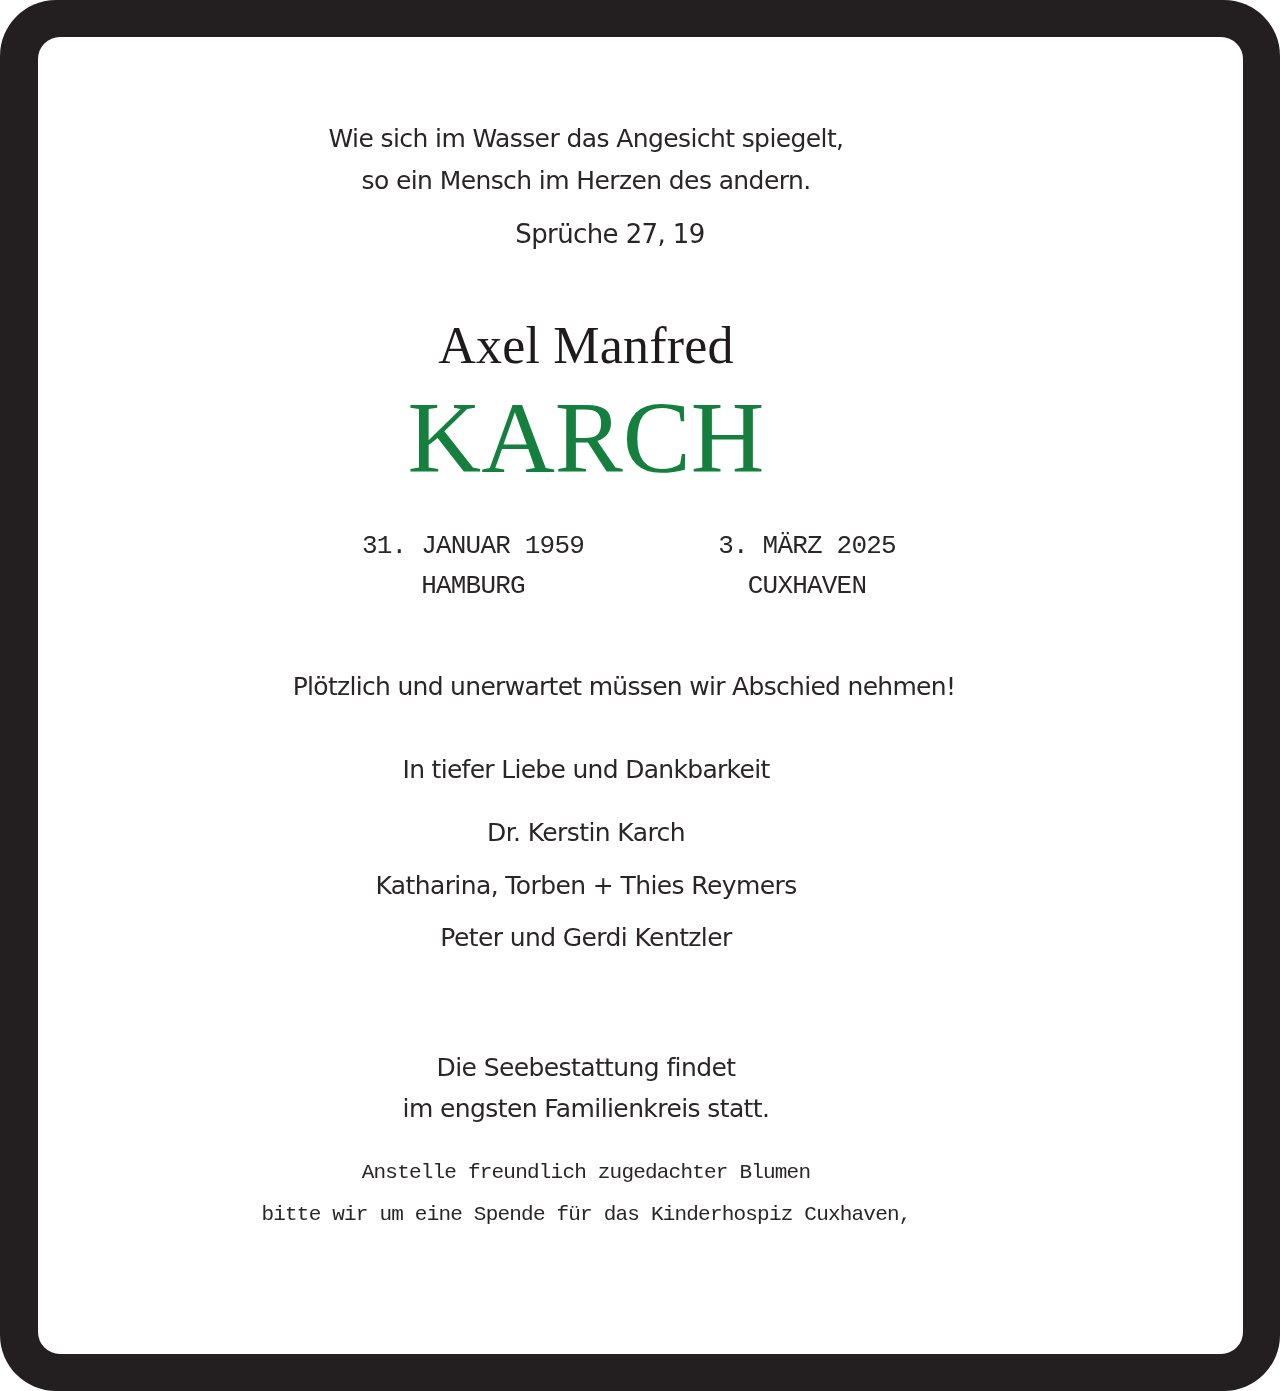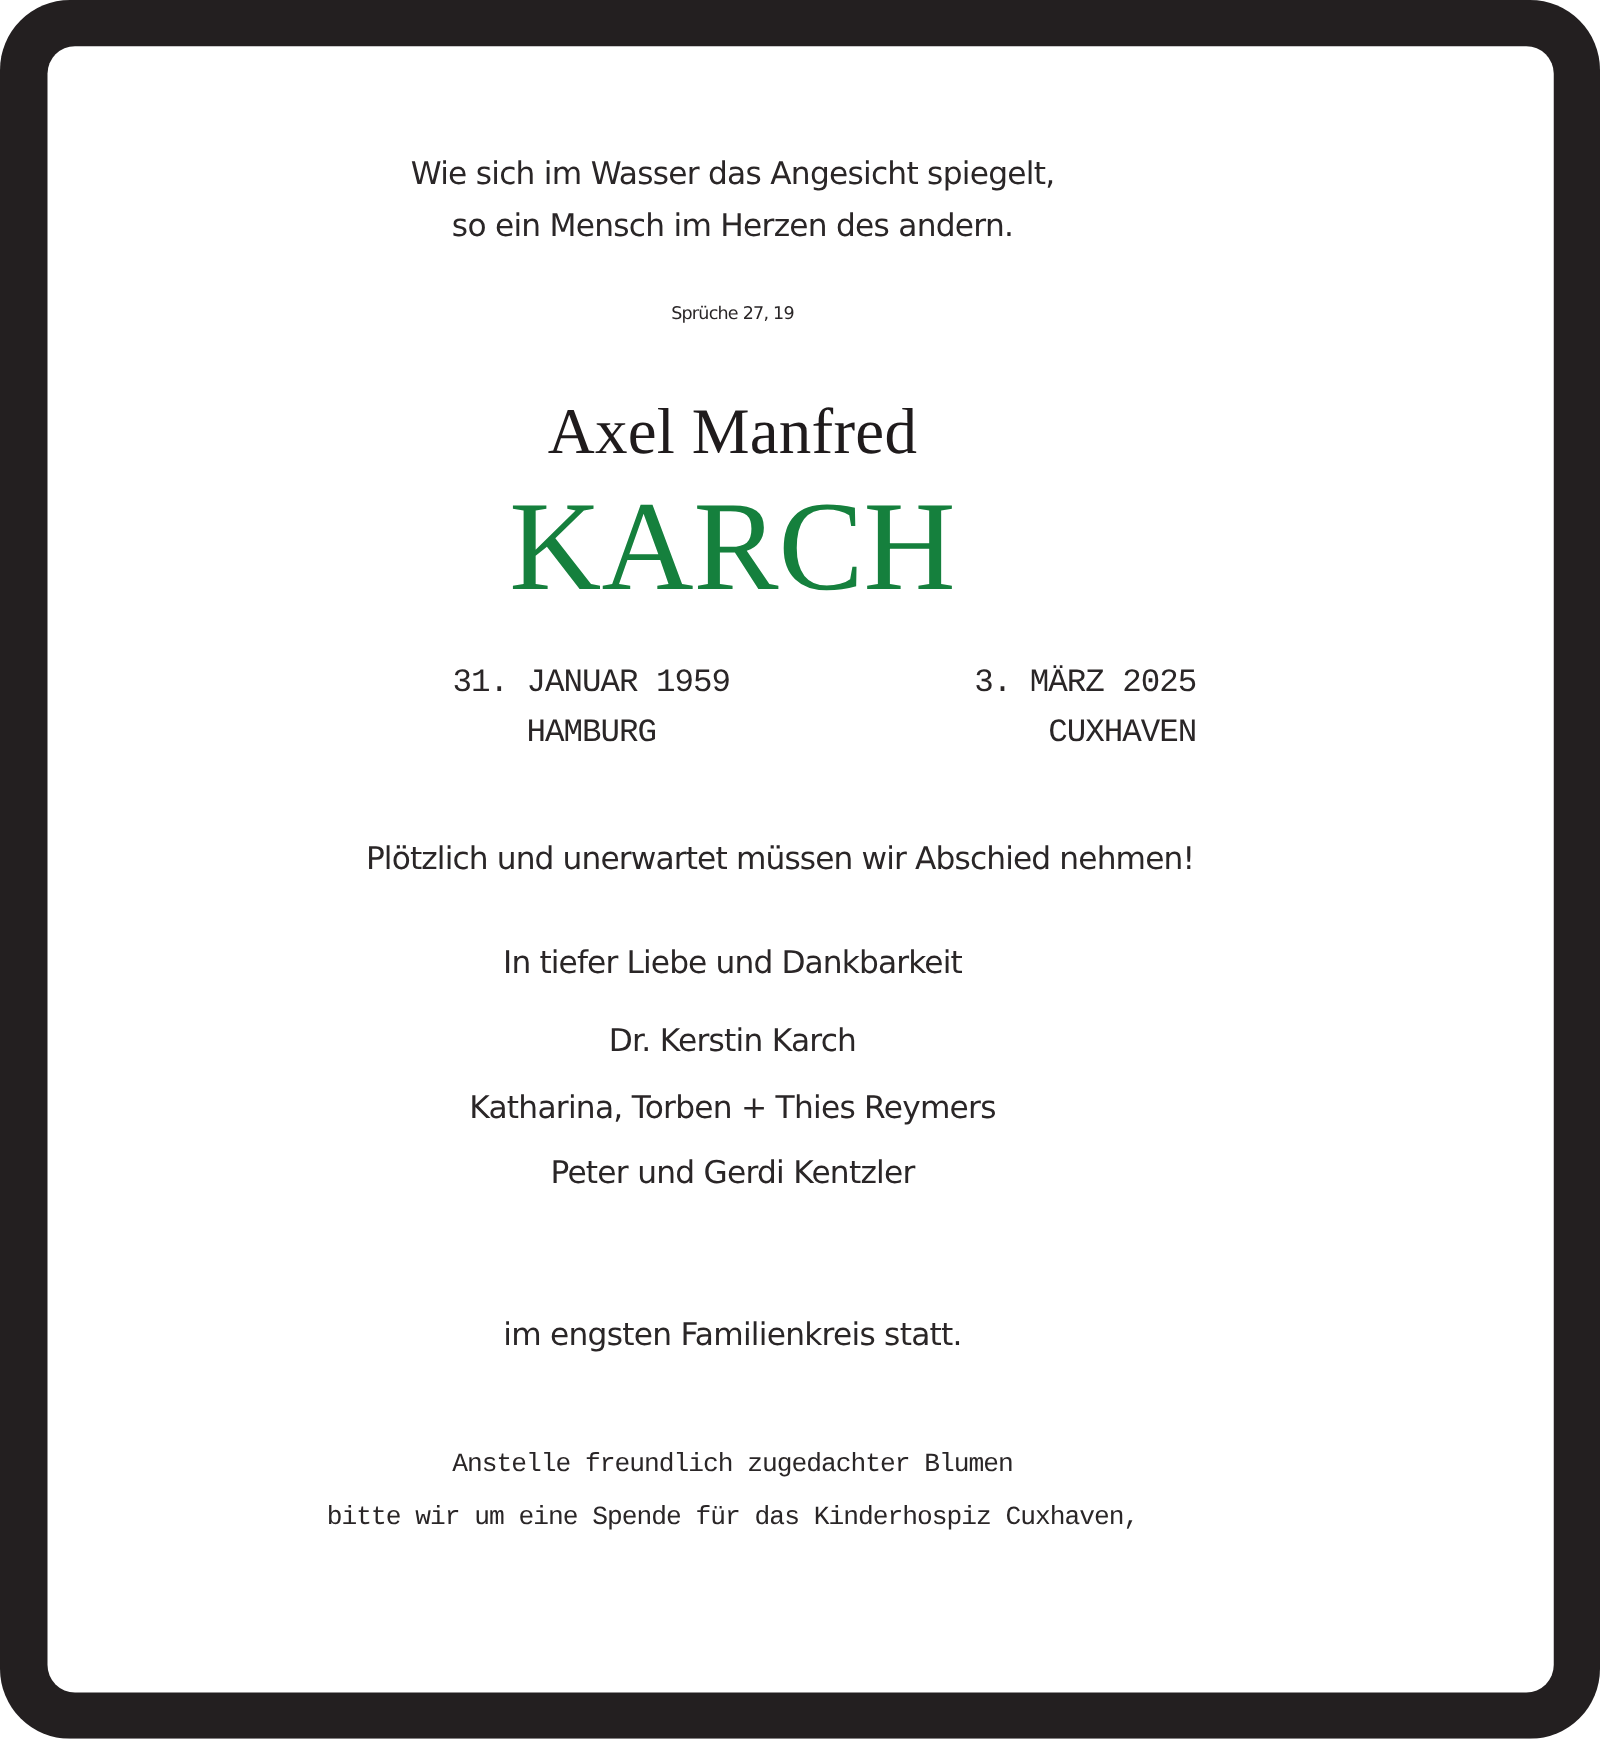--- a/index.html
+++ b/index.html
@@ -36,21 +36,21 @@
       width: 1172px;
       text-align: center;
       color: #2a2627;
       font-family: "DejaVu Sans", sans-serif;
       font-weight: normal;
       white-space: nowrap;
       letter-spacing: -0.3px;
     }
 
     .quote { font-size: 25px; line-height: 42px; top: 118px; letter-spacing: -0.6px; }
-    .source { font-size: 14px; top: 236px; line-height: 30px; letter-spacing: -0.6px; }
+    .source { font-size: 26px; top: 219px; line-height: 30px; letter-spacing: -0.6px; padding-left: 24px; }
 
     .firstname {
       font-family: "Liberation Serif", serif;
       font-size: 52px;
       top: 315px;
       line-height: 62px;
       color: #1f1b1c;
       letter-spacing: 0.2px;
     }
     .surname {
@@ -67,21 +67,21 @@
       top: 526px;
       text-align: center;
       color: #2a2627;
       font-family: Liberation Mono, monospace;
       font-size: 26px;
       line-height: 40px;
       white-space: nowrap;
       letter-spacing: -0.8px;
     }
     .birth { left: 323px; width: 300px; }
-    .death { left: 657px; width: 300px; text-align: right; }
+    .death { left: 657px; width: 300px; }
 
     .sudden { font-size: 25px; top: 668px; line-height: 38px; letter-spacing: -0.7px; padding-left: 38px; }
     .love { font-size: 25px; top: 751px; line-height: 38px; letter-spacing: -0.7px; }
 
     .mourner { font-size: 25px; line-height: 38px; letter-spacing: -0.6px; }
     .m0 { top: 814px; }
     .m1 { top: 867px; }
     .m2 { top: 919px; }
 
     .burial { font-size: 25px; top: 1047px; line-height: 41px; letter-spacing: -0.6px; }
@@ -117,19 +117,20 @@
 
 <div class="t sudden">Plötzlich und unerwartet müssen wir Abschied nehmen!</div>
 
 <div class="t love">In tiefer Liebe und Dankbarkeit</div>
 
 <div class="t mourner m0">Dr. Kerstin Karch</div>
 <div class="t mourner m1">Katharina, Torben + Thies Reymers</div>
 <div class="t mourner m2">Peter und Gerdi Kentzler</div>
 
 <div class="t burial">
+  <span class="line">Die Seebestattung findet</span>
   <span class="line">im engsten Familienkreis statt.</span>
 </div>
 
 <div class="t donation">
   <span class="line">Anstelle freundlich zugedachter Blumen</span>
   <span class="line">bitte wir um eine Spende für das Kinderhospiz Cuxhaven,</span>
 </div>
 
 </body></html>

